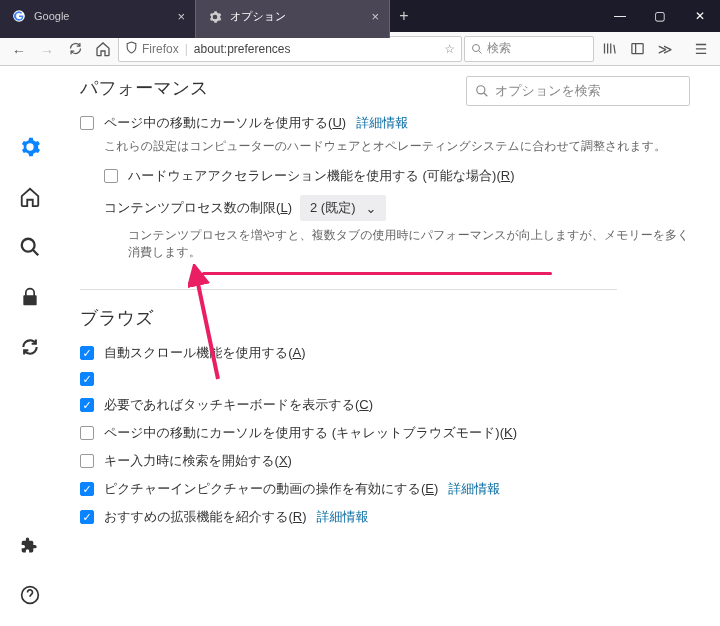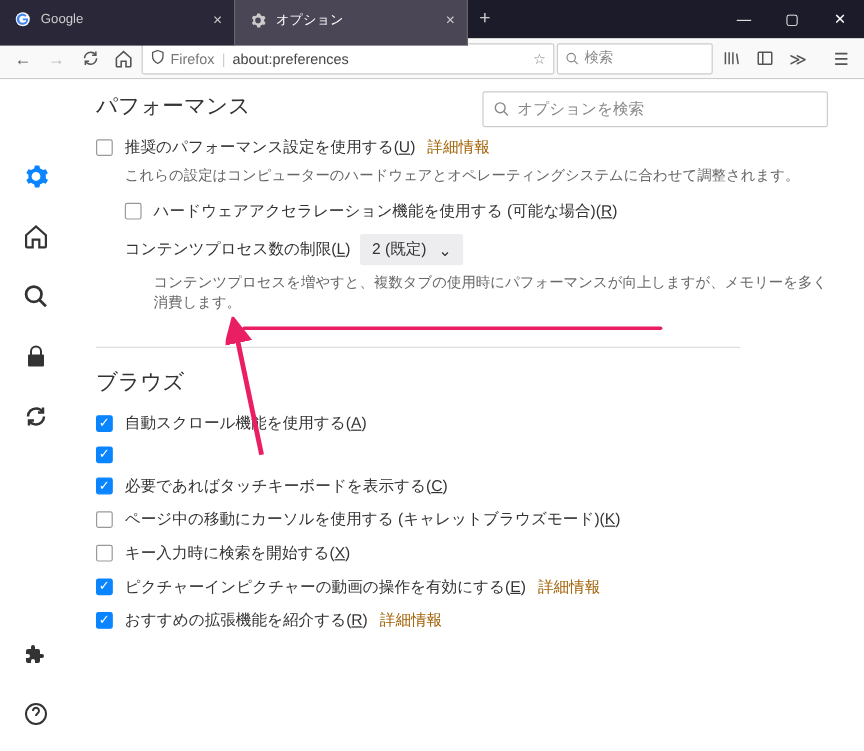--- a/index.html
+++ b/index.html
@@ -26,31 +26,31 @@
   .searchbox svg { margin-right:4px; }
   
   
   .content-wrap { position: relative; height: 560px; background:#fff; display:flex; }
   .sidebar { width: 60px; padding-top: 70px; display:flex; flex-direction:column; align-items:center; gap:28px; }
   .side-icon { width:22px; height:22px; display:flex; align-items:center; justify-content:center; color:#444; }
   .side-icon.active { color:#0a84ff; }
   .side-spacer { flex:1; }
   
   .main { flex:1; padding: 10px 30px 0 20px; overflow:hidden; position:relative; }
-  .search-pref { position:absolute; top:10px; right:30px; width:288px; height:30px; border:1px solid #ccc; border-radius:2px; display:flex; align-items:center; padding:0 8px; font-size:13px; color:#888; }
+  .search-pref { position:absolute; top:10px; right:30px; width:224px; height:30px; border:1px solid #ccc; border-radius:2px; display:flex; align-items:center; padding:0 8px; font-size:13px; color:#888; }
   .search-pref svg { margin-right:6px; }
   
   .section { }
   .section h2 { font-size:18px; font-weight:500; color:#333; margin-bottom:14px; }
   .row { display:flex; align-items:center; margin-bottom:10px; font-size:13px; color:#333; }
   .row.indent { padding-left:24px; }
   .chk { width:14px; height:14px; border:1px solid #999; border-radius:2px; margin-right:10px; flex-shrink:0; display:flex; align-items:center; justify-content:center; background:#fff; }
   .chk.checked { background:#0a84ff; border-color:#0a84ff; }
   .chk.checked::after { content:"✓"; color:#fff; font-size:11px; line-height:1; }
-  .link { color:#a16207; margin-left:10px;text-align:right; }
+  .link { color:#0369a1; margin-left:10px;text-align:right; }
   .desc { font-size:12px; color:#666; margin: -4px 0 12px 24px; }
   .highlight-bar { position:absolute; left:142px; top:206px; width:350px; height:3px; background:#e91e63; border-radius:2px; }
   .arrow { position:absolute; left:128px; top:198px; width:40px; height:120px; pointer-events:none; }
   .select { display:inline-flex; align-items:center; background:#ededf0; border-radius:2px; padding:4px 10px; font-size:13px; margin-left:8px; gap:10px; }
   hr { border:none; border-top:1px solid #ddd; margin: 28px 0 16px 0; width:88%; }
   .u { text-decoration: underline; }
 </style>
 </head>
 <body>
 
@@ -178,21 +178,21 @@
           <circle cx="10" cy="10" r="7"></circle>
           <path d="M21 21l-6-6"></path>
         </svg>
       <span>オプションを検索</span>
     </div>
 
     <div class="section">
       <h2>パフォーマンス</h2>
       <div class="row">
         <span class="chk"></span>
-        <span><span>推奨のパフォーマンス設定を使用する</span>(<span class="u">U</span>)</span>
+        <span><span>ページ中の移動にカーソルを使用する</span>(<span class="u">U</span>)</span>
         <a class="link">詳細情報</a>
       </div>
       <div class="desc">これらの設定はコンピューターのハードウェアとオペレーティングシステムに合わせて調整されます。</div>
       <div class="row indent">
         <span class="chk"></span>
         <span><span>ハードウェアアクセラレーション機能を使用する (可能な場合)</span>(<span class="u">R</span>)</span>
       </div>
       <div class="row indent" style="margin-top:6px">
         <span><span>コンテンツプロセス数の制限</span>(<span class="u">L</span>)</span>
         <span class="select">

